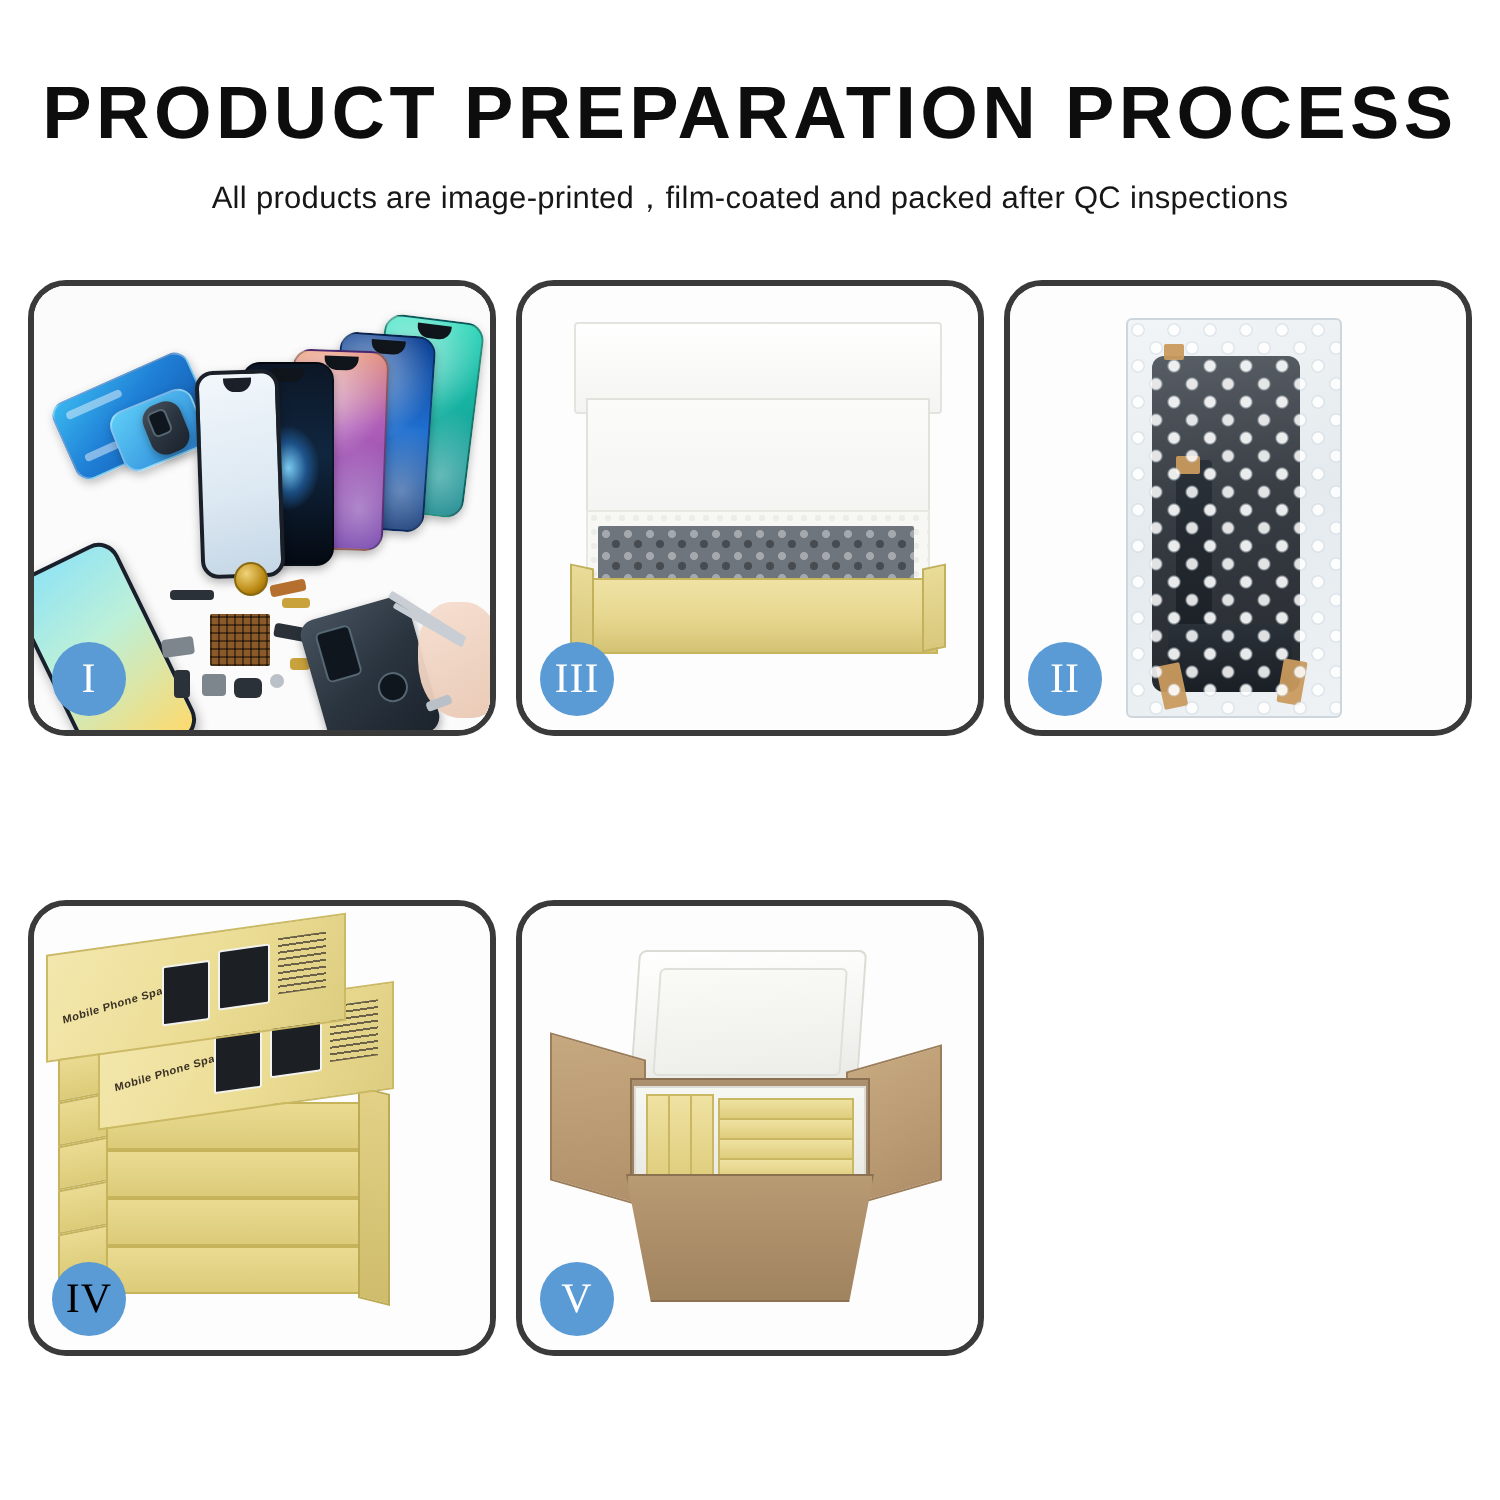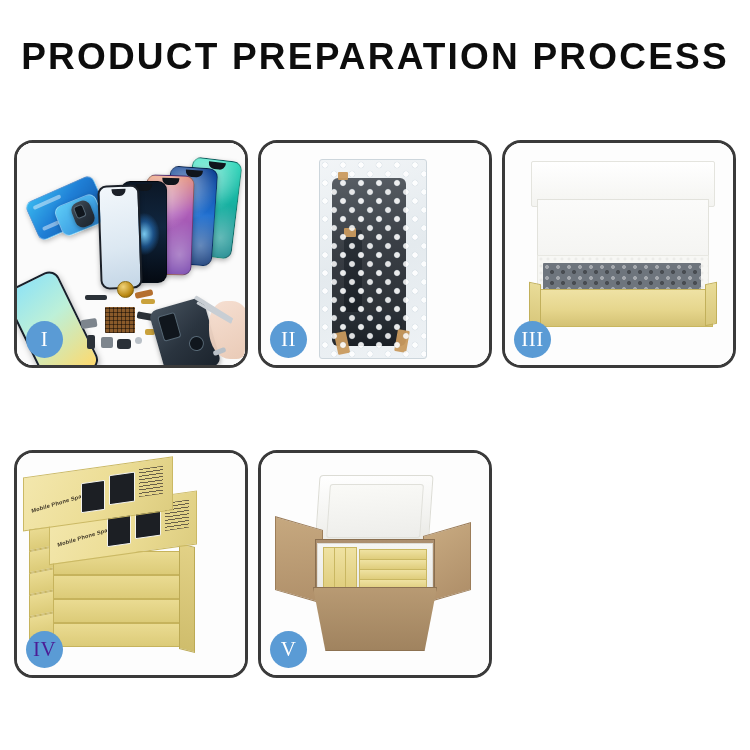--- a/index.html
+++ b/index.html
@@ -79,21 +79,21 @@
     background: #5a9bd5;
     display: flex;
     align-items: center;
     justify-content: center;
     font-family: "Liberation Serif", serif;
     font-size: 21px;
     color: #ffffff;
     letter-spacing: 0.5px;
     z-index: 40;
   }
-  .badge.dark-numeral { color: #4c1d95; }
+  .badge.dark-numeral { color: #000000; }
 
   
   .p1-bg { position:absolute; inset:0; background:#fbfbfb; }
   .fan { position:absolute; }
   .fan-phone {
     position:absolute;
     border-radius: 9px;
     box-shadow: 0 2px 5px rgba(0,0,0,.28);
     border: 1px solid rgba(0,0,0,.35);
   }
@@ -344,20 +344,21 @@
     position:absolute;
     background: rgba(125,100,70,.5);
     border-radius:1px;
   }
 </style>
 </head>
 <body>
 
 <div class="header">
   <div class="title">PRODUCT PREPARATION PROCESS</div>
+  <div class="subtitle">All products are image-printed，film-coated and packed after QC inspections</div>
 </div>
 
 <div class="grid">
 
   <div class="panel">
     <div class="stage">
       <div class="p1-bg"></div>
 
       <div class="blue-film" style="left:12px; top:44px; width:72px; height:40px; transform:rotate(-24deg);">
         <div class="film-cut" style="left:6px; top:5px; width:30px; height:4px;"></div>
@@ -413,49 +414,49 @@
       <div class="hand" style="left:192px; top:158px; width:42px; height:58px;"></div>
       <div class="tweezer" style="left:178px; top:152px; width:44px; height:4px; transform:rotate(32deg);"></div>
       <div class="tweezer" style="left:180px; top:158px; width:40px; height:3px; transform:rotate(30deg);"></div>
       <div class="part part-silver" style="left:196px; top:206px; width:13px; height:5px; transform:rotate(-20deg);"></div>
     </div>
     <div class="badge">I</div>
   </div>
 
   <div class="panel">
     <div class="stage">
-      <div class="bubble-bag" style="left:58px; top:16px; width:106px; height:198px;">
-        <div class="lcd-inside" style="left:12px; top:18px; width:74px; height:168px;"></div>
-        <div class="lcd-flex" style="left:24px; top:70px; width:18px; height:96px;"></div>
-        <div class="lcd-flex" style="left:20px; top:152px; width:62px; height:34px;"></div>
-        <div class="tape" style="left:18px; top:12px; width:10px; height:8px;"></div>
-        <div class="tape" style="left:24px; top:68px; width:12px; height:9px;"></div>
-        <div class="tape" style="left:16px; top:172px; width:12px; height:22px; transform:rotate(-12deg);"></div>
-        <div class="tape" style="left:76px; top:170px; width:12px; height:22px; transform:rotate(10deg);"></div>
-        <div class="bubbles"></div>
-      </div>
-    </div>
-    <div class="badge">II</div>
-  </div>
-
-  <div class="panel">
-    <div class="stage">
       <div class="b3-lid" style="left:26px; top:18px; width:182px; height:44px; border-radius:2px;"></div>
       <div class="b3-backwall" style="left:32px; top:56px; width:170px; height:78px;"></div>
       <div class="b3-foam" style="left:32px; top:112px; width:170px; height:34px;"></div>
       <div class="b3-contents" style="left:38px; top:120px; width:158px; height:30px;"></div>
       <div class="b3-front" style="left:28px; top:146px; width:178px; height:36px;"></div>
       <div class="b3-sidewall" style="left:24px; top:140px; width:10px; height:40px; transform:skewY(12deg);"></div>
       <div class="b3-sidewall" style="left:200px; top:140px; width:10px; height:40px; transform:skewY(-12deg);"></div>
     </div>
     <div class="badge">III</div>
   </div>
 
   <div class="panel">
     <div class="stage">
+      <div class="bubble-bag" style="left:58px; top:16px; width:106px; height:198px;">
+        <div class="lcd-inside" style="left:12px; top:18px; width:74px; height:168px;"></div>
+        <div class="lcd-flex" style="left:24px; top:70px; width:18px; height:96px;"></div>
+        <div class="lcd-flex" style="left:20px; top:152px; width:62px; height:34px;"></div>
+        <div class="tape" style="left:18px; top:12px; width:10px; height:8px;"></div>
+        <div class="tape" style="left:24px; top:68px; width:12px; height:9px;"></div>
+        <div class="tape" style="left:16px; top:172px; width:12px; height:22px; transform:rotate(-12deg);"></div>
+        <div class="tape" style="left:76px; top:170px; width:12px; height:22px; transform:rotate(10deg);"></div>
+        <div class="bubbles"></div>
+      </div>
+    </div>
+    <div class="badge">II</div>
+  </div>
+
+  <div class="panel">
+    <div class="stage">
       <div class="stackwrap" style="left:0; top:0; width:234px; height:228px;">
 
         <div class="sbox-front" style="left:12px; top:66px; width:104px; height:20px; transform:skewY(-11deg);"></div>
         <div class="sbox-front" style="left:12px; top:88px; width:104px; height:20px; transform:skewY(-11deg);"></div>
         <div class="sbox-front" style="left:12px; top:110px; width:104px; height:20px; transform:skewY(-11deg);"></div>
         <div class="sbox-front" style="left:12px; top:132px; width:104px; height:20px; transform:skewY(-11deg);"></div>
         <div class="sbox-front" style="left:12px; top:154px; width:104px; height:20px; transform:skewY(-11deg);"></div>
 
         <div class="sbox-front" style="left:36px; top:98px; width:140px; height:22px;"></div>
         <div class="sbox-front" style="left:36px; top:122px; width:140px; height:22px;"></div>

